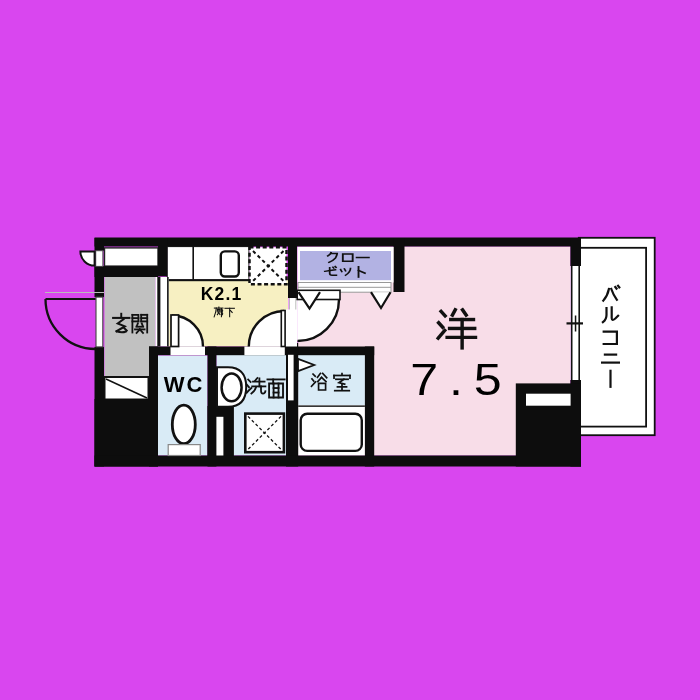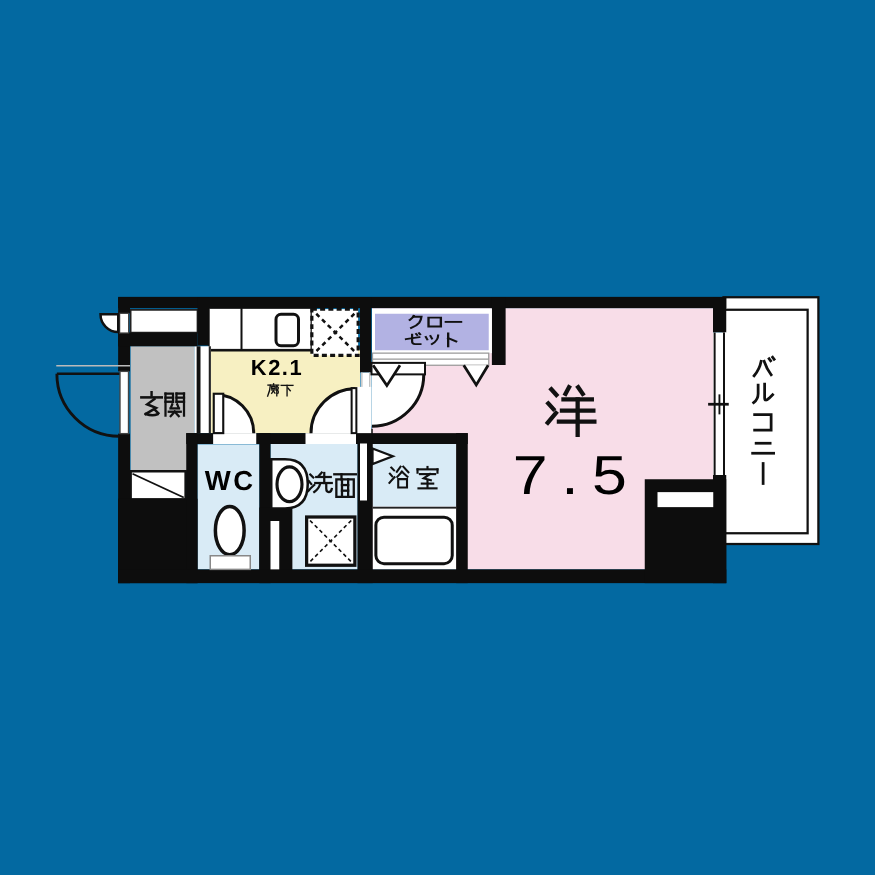--- a/index.html
+++ b/index.html
@@ -1,16 +1,16 @@
 <!DOCTYPE html>
 <html><head>
 <meta charset="utf-8">
 <style>
 html,body{margin:0;padding:0;background:#fff;}
-#c{position:relative;width:700px;height:700px;background:#0369a1;overflow:hidden;}
+#c{position:relative;width:700px;height:700px;background:#d946ef;overflow:hidden;}
 svg{display:block;}
 text{font-family:"Liberation Sans",sans-serif;}
 </style>
 </head>
 <body>
 <div id="c">
 <svg width="700" height="700" viewBox="0 0 700 700">
 <defs>
 <g id="g_gen" fill="none" stroke="#111" stroke-width="10" stroke-linecap="square">
   <path d="M50 3 V15"></path>

